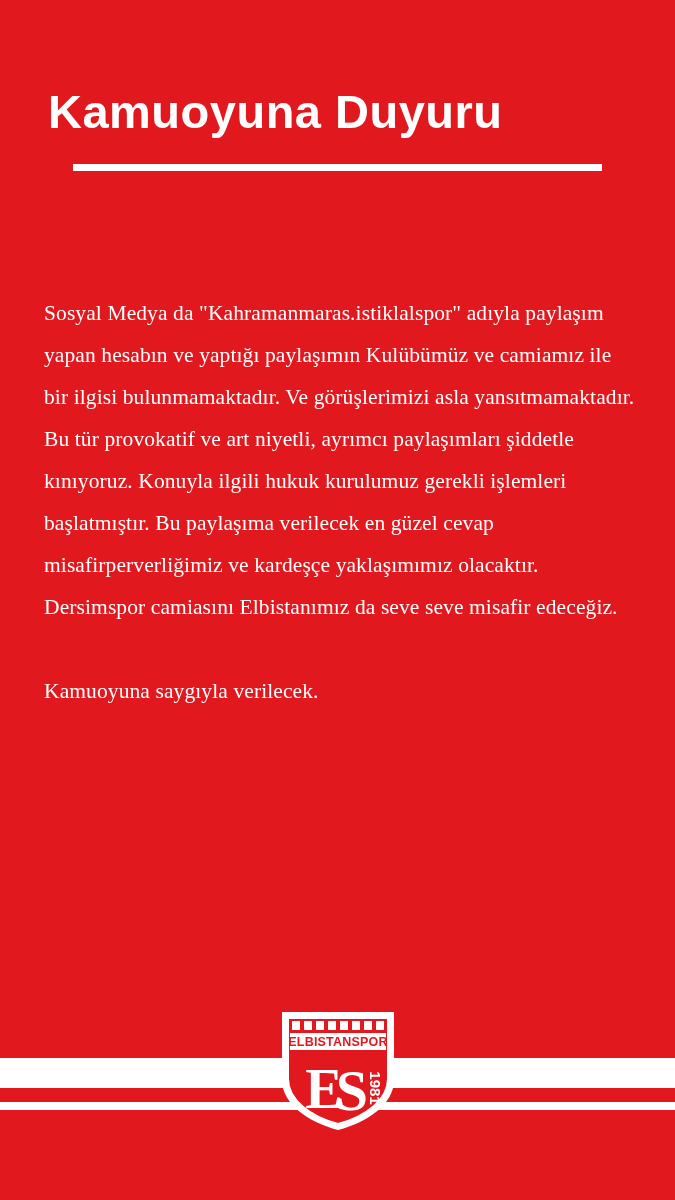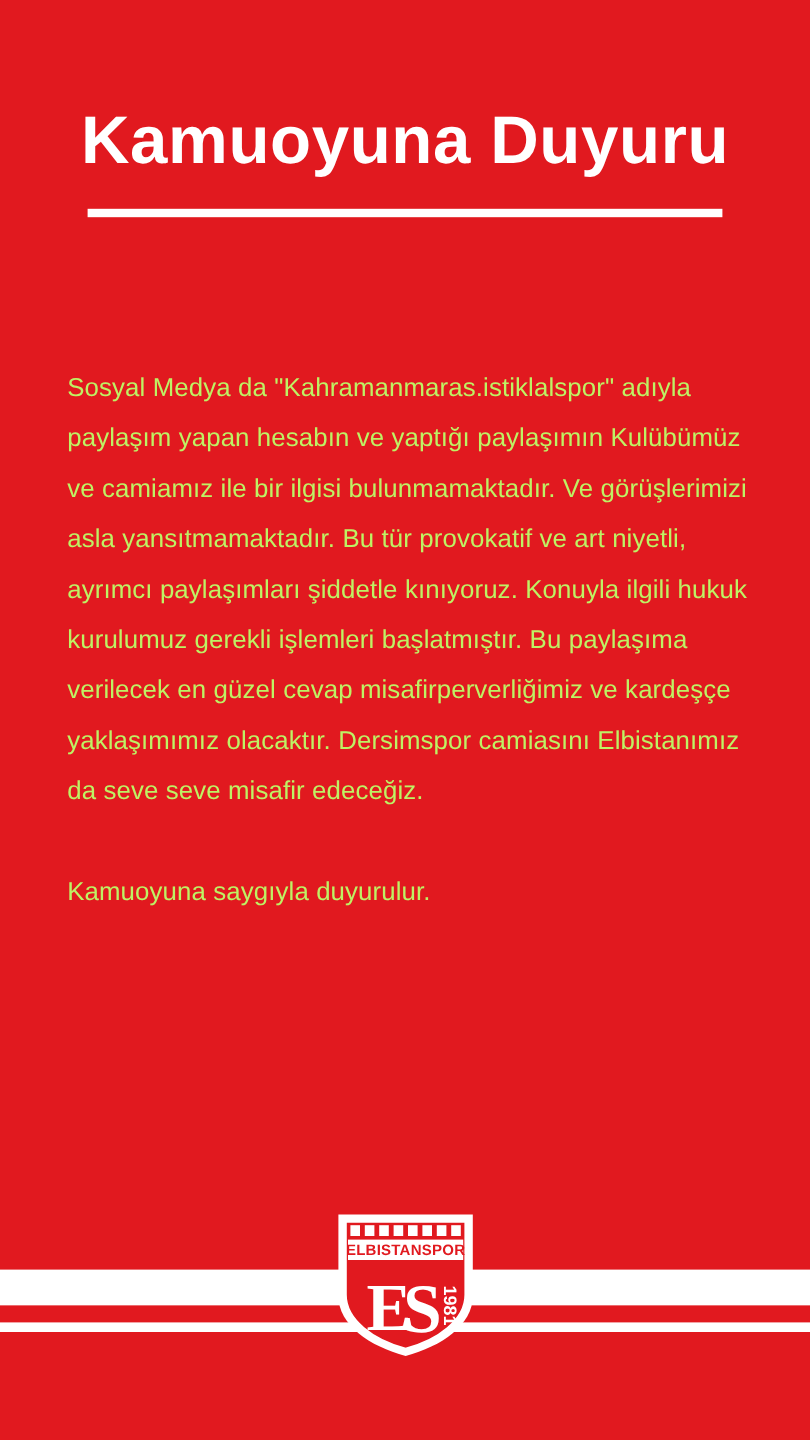--- a/index.html
+++ b/index.html
@@ -23,37 +23,38 @@
     flex-direction: column;
   }
 
   
   .heading-block {
     margin-top: 86px;
     padding: 0 48px;
   }
   .heading {
     color: #ffffff;
-    font-size: 56px;
+    font-size: 47px;
     font-weight: bold;
     letter-spacing: 0.5px;
-    text-align: center;
+    text-align: left;
     line-height: 1.1;
   }
   .heading-rule {
     height: 7px;
     background: #ffffff;
     margin: 26px 25px 0 25px;
   }
 
   
   .body-block {
     margin-top: 100px;
-    padding: 0 36px 0 56px;
-    color: #bef264;
+    padding: 0 36px 0 44px;
+    color: #ffffff;
+    font-family: Liberation Serif, serif;
   }
   .paragraph {
     font-size: 21.5px;
     line-height: 42px;
     font-weight: 400;
     letter-spacing: 0.1px;
   }
   .paragraph + .paragraph {
     margin-top: 42px;
   }
@@ -116,21 +117,21 @@
 
 <div class="page">
 
   <div class="heading-block">
     <div class="heading">Kamuoyuna Duyuru</div>
     <div class="heading-rule"></div>
   </div>
 
   <div class="body-block">
     <p class="paragraph">Sosyal Medya da "Kahramanmaras.istiklalspor" adıyla paylaşım yapan hesabın ve yaptığı paylaşımın Kulübümüz ve camiamız ile bir ilgisi bulunmamaktadır. Ve görüşlerimizi asla yansıtmamaktadır. Bu tür provokatif ve art niyetli, ayrımcı paylaşımları şiddetle kınıyoruz. Konuyla ilgili hukuk kurulumuz gerekli işlemleri başlatmıştır. Bu paylaşıma verilecek en güzel cevap misafirperverliğimiz ve kardeşçe yaklaşımımız olacaktır. Dersimspor camiasını Elbistanımız da seve seve misafir edeceğiz.</p>
-    <p class="paragraph">Kamuoyuna saygıyla duyurulur.</p>
+    <p class="paragraph">Kamuoyuna saygıyla verilecek.</p>
   </div>
 
   <div class="footer">
     <div class="footer-stripe-white"></div>
     <div class="footer-stripe-red"></div>
     <div class="footer-stripe-white2"></div>
     <div class="bottom-fill"></div>
 
     <div class="crest">
       <svg viewBox="0 0 132 128" width="132" height="128" aria-hidden="true">

